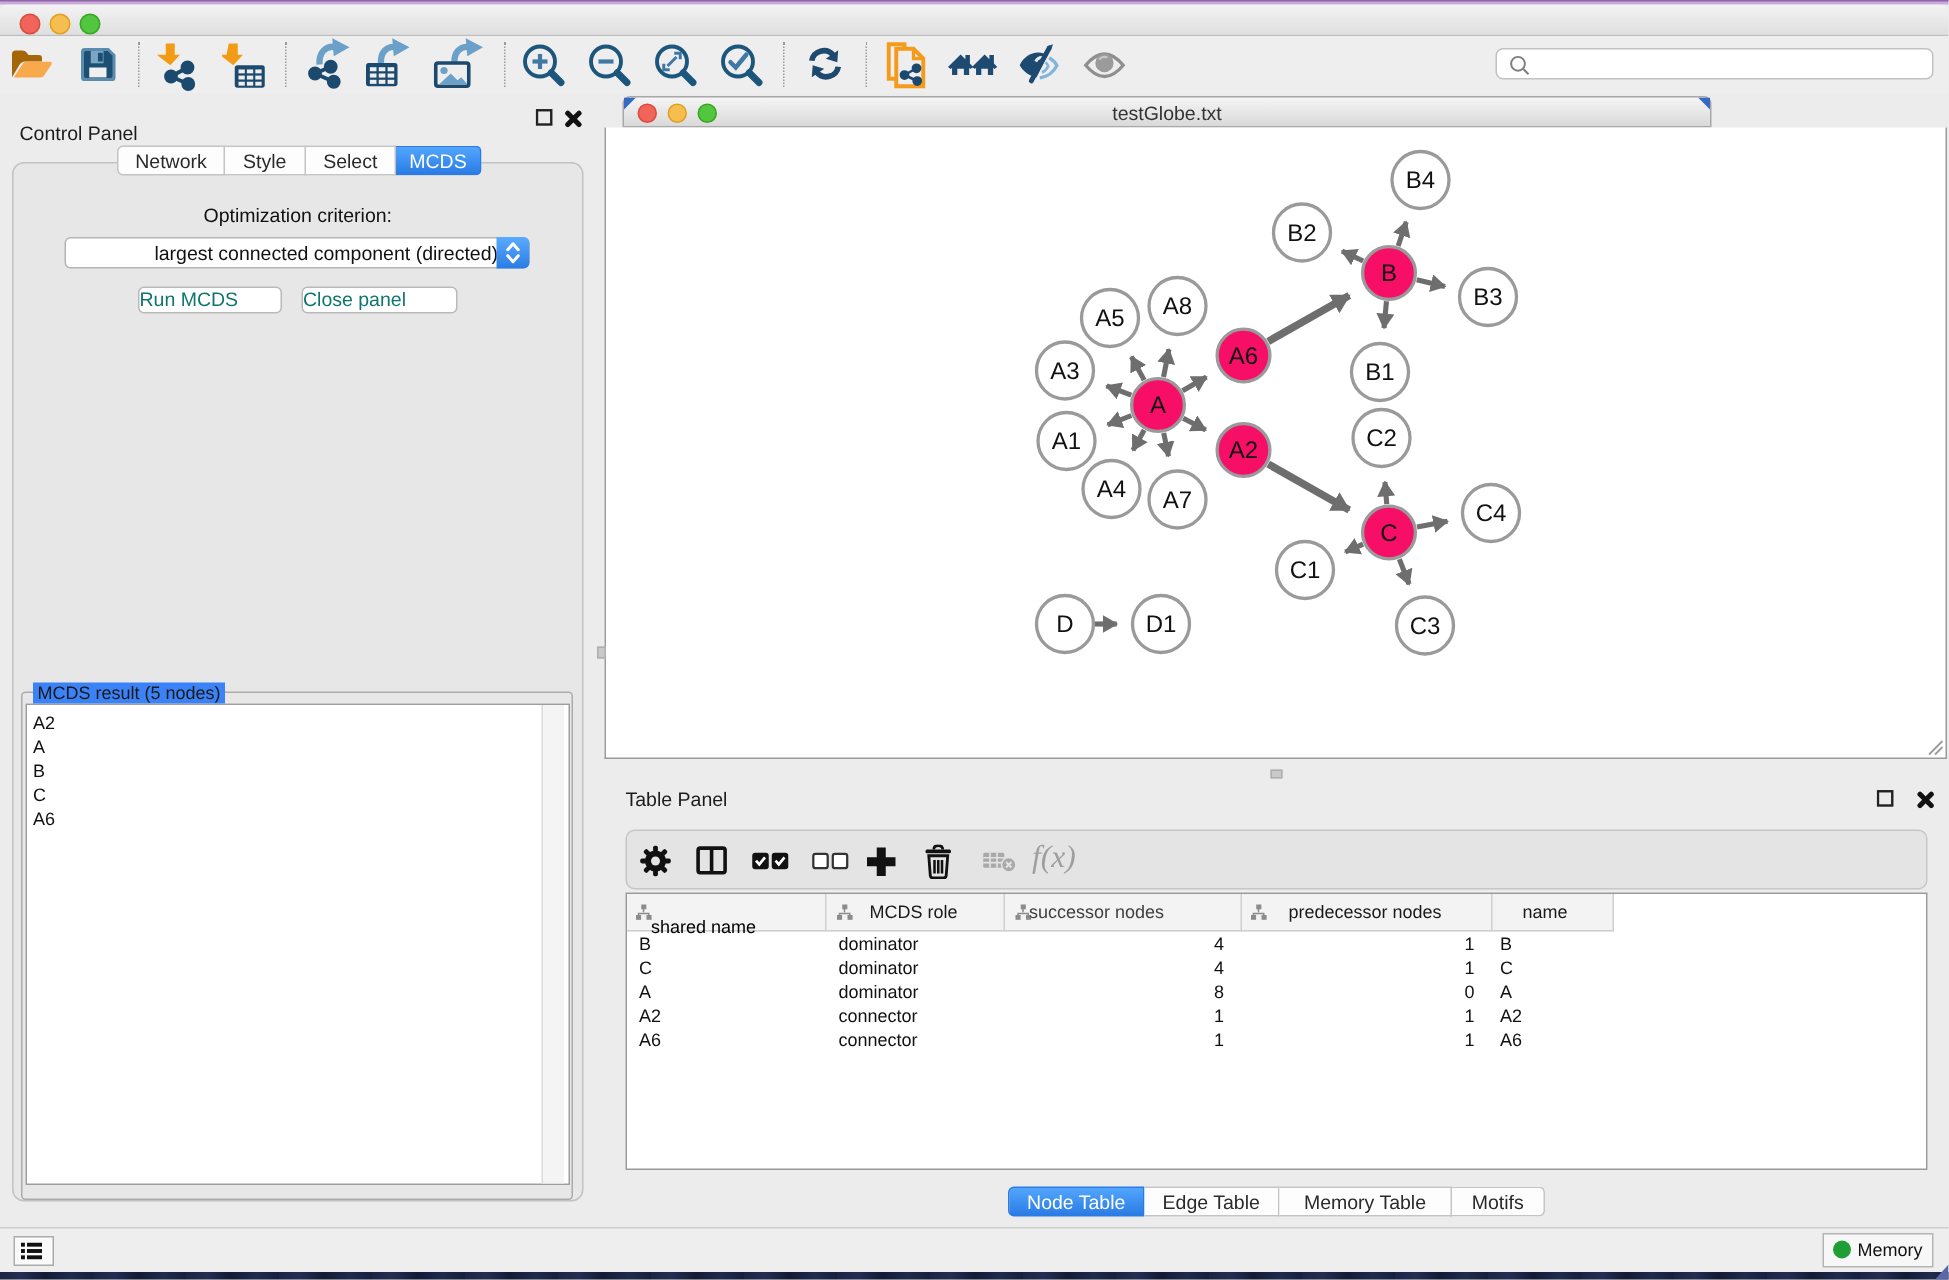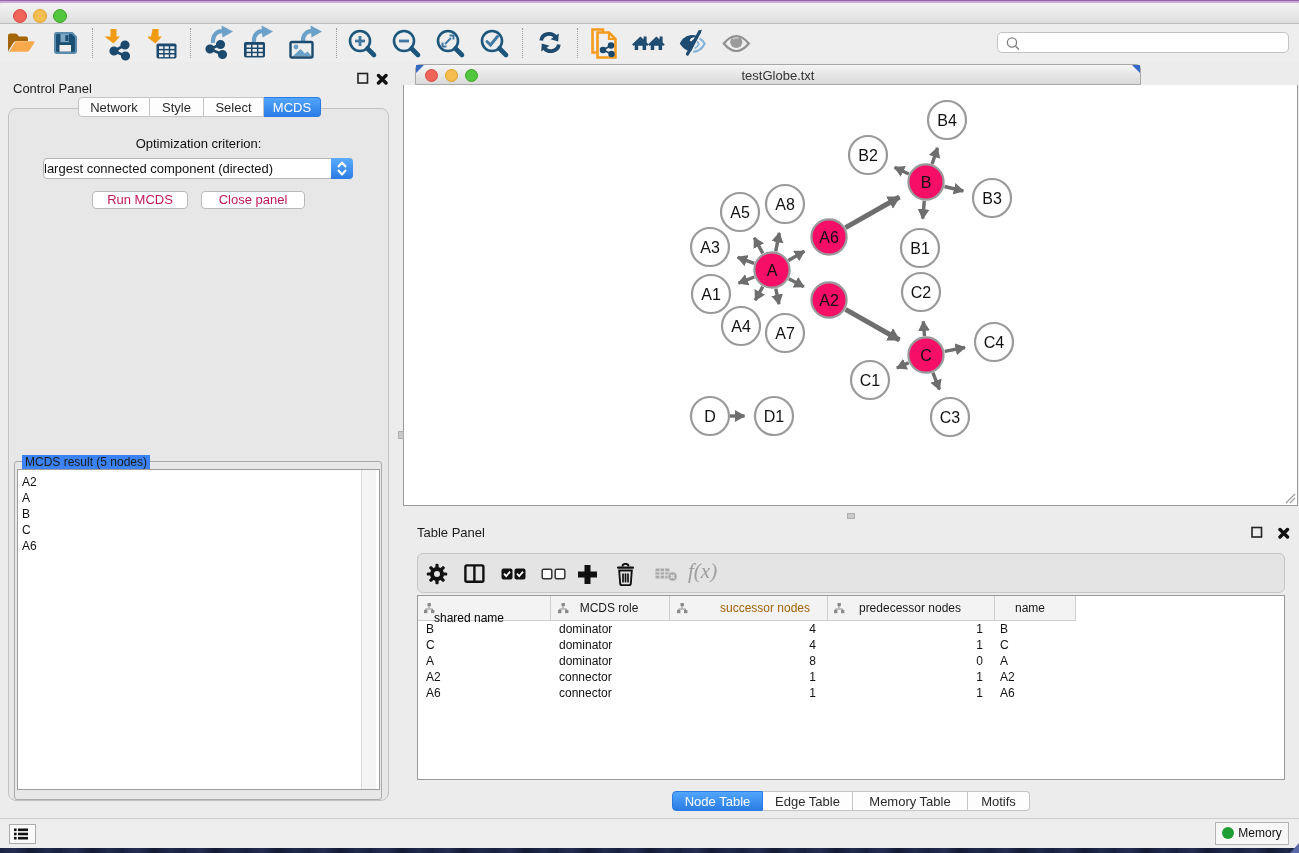--- a/index.html
+++ b/index.html
@@ -16,23 +16,23 @@
 
 #cp-title{left:13px;top:81px;font-size:13px;color:#1c1c1c}
 #cp-panel{left:8px;top:108px;width:381px;height:693px;background:#e7e7e7;border:1px solid #c2c2c2;border-radius:8px;box-sizing:border-box}
 .tabbar{display:flex;height:20px;font-size:13px;color:#2a2a2a}
 .tab{background:#fdfdfd;border:1px solid #c4c4c4;border-left:none;line-height:19px;text-align:center;white-space:nowrap;box-sizing:border-box}
 .tab.first{border-left:1px solid #c4c4c4;border-radius:4px 0 0 4px}
 .tab.last{border-radius:0 4px 4px 0}
 .tab.sel{background:linear-gradient(#52a6fd,#2a7ce4);color:#fff;border-color:#2a7ce4}
 #cp-tabs{left:78px;top:97px}
 #opt-label{left:0;top:136px;width:397px;text-align:center;font-size:13px;color:#111}
-#dropdown{left:43px;top:158px;width:310px;height:21px;background:#fff;border:1px solid #b5b5b5;border-radius:4px;box-sizing:border-box;font-size:13px;color:#111;text-align:left;line-height:19px;padding-right:20px}
+#dropdown{left:43px;top:158px;width:310px;height:21px;background:#fff;border:1px solid #b5b5b5;border-radius:4px;box-sizing:border-box;font-size:13px;color:#111;text-align:right;line-height:19px;padding-right:20px}
 #stepper{left:331px;top:158px;width:22px;height:21px;background:linear-gradient(#5babff,#2a7ce4);border-radius:0 4px 4px 0}
-.btn{position:absolute;height:18px;background:#fff;border:1px solid #b9b9b9;border-radius:4px;box-sizing:border-box;font-size:13px;color:#be185d;text-align:center;line-height:16px}
+.btn{position:absolute;height:18px;background:#fff;border:1px solid #b9b9b9;border-radius:4px;box-sizing:border-box;font-size:13px;color:#0f766e;text-align:left;line-height:16px}
 
 #fs{left:14px;top:461px;width:368px;height:339px;border:1px solid #ababab;border-radius:3px;box-sizing:border-box}
 #fs-legend{left:22px;top:455px;background:#3b82f6;padding:0 3px;font-size:12px;color:#1a1a1a}
 #fs-list{left:17px;top:469px;width:363px;height:321px;background:#fff;border:1px solid #9d9d9d;box-sizing:border-box;font-size:12px;color:#111;padding-top:4px}
 #fs-list div{height:16px;line-height:16px;padding-left:4px}
 #fs-scroll{left:361px;top:470px;width:14px;height:319px;background:#f4f4f4;border-left:1px solid #dcdcdc}
 
 #win{left:403px;top:64px;width:895px;height:442px}
 #win-tb{position:absolute;left:12px;top:0;width:726px;height:21px;background:linear-gradient(#f5f5f5,#d9d9d9);border:1px solid #a8a8a8;border-radius:5px 5px 0 0;box-sizing:border-box}
 #win-tb .t{position:absolute;left:0;right:0;top:3px;text-align:center;font-size:13px;color:#333}
@@ -425,21 +425,21 @@
       </g>
 <g stroke="#cfcfcf">
         <line x1="132.5" y1="0" x2="132.5" y2="25"></line>
         <line x1="251.5" y1="0" x2="251.5" y2="25"></line>
         <line x1="409.5" y1="0" x2="409.5" y2="25"></line>
         <line x1="576.5" y1="0" x2="576.5" y2="25"></line>
       </g>
 </svg>
 <div style="position:absolute;top:15px;font-size:12px;color:#000000;left:16px;width:100px;">shared name</div>
 <div style="position:absolute;top:5px;font-size:12px;color:#1a1a1a;left:141px;width:100px;text-align:center">MCDS role</div>
-<div style="position:absolute;top:5px;font-size:12px;color:#a16207;left:268px;width:124px;text-align:right">successor nodes</div>
+<div style="position:absolute;top:5px;font-size:12px;color:#404040;left:268px;width:124px;text-align:left">successor nodes</div>
 <div style="position:absolute;top:5px;font-size:12px;color:#1a1a1a;left:430px;width:124px;text-align:center">predecessor nodes</div>
 <div style="position:absolute;top:5px;font-size:12px;color:#1a1a1a;left:576px;width:72px;text-align:center">name</div>
 <div style="position:absolute;top:26px;left:8px;font-size:12px;color:#111">B</div>
 <div style="position:absolute;top:26px;left:141px;font-size:12px;color:#111">dominator</div>
 <div style="position:absolute;top:26px;left:298px;width:100px;text-align:right;font-size:12px;color:#111">4</div>
 <div style="position:absolute;top:26px;left:465px;width:100px;text-align:right;font-size:12px;color:#111">1</div>
 <div style="position:absolute;top:26px;left:582px;font-size:12px;color:#111">B</div>
 <div style="position:absolute;top:42px;left:8px;font-size:12px;color:#111">C</div>
 <div style="position:absolute;top:42px;left:141px;font-size:12px;color:#111">dominator</div>
 <div style="position:absolute;top:42px;left:298px;width:100px;text-align:right;font-size:12px;color:#111">4</div>

